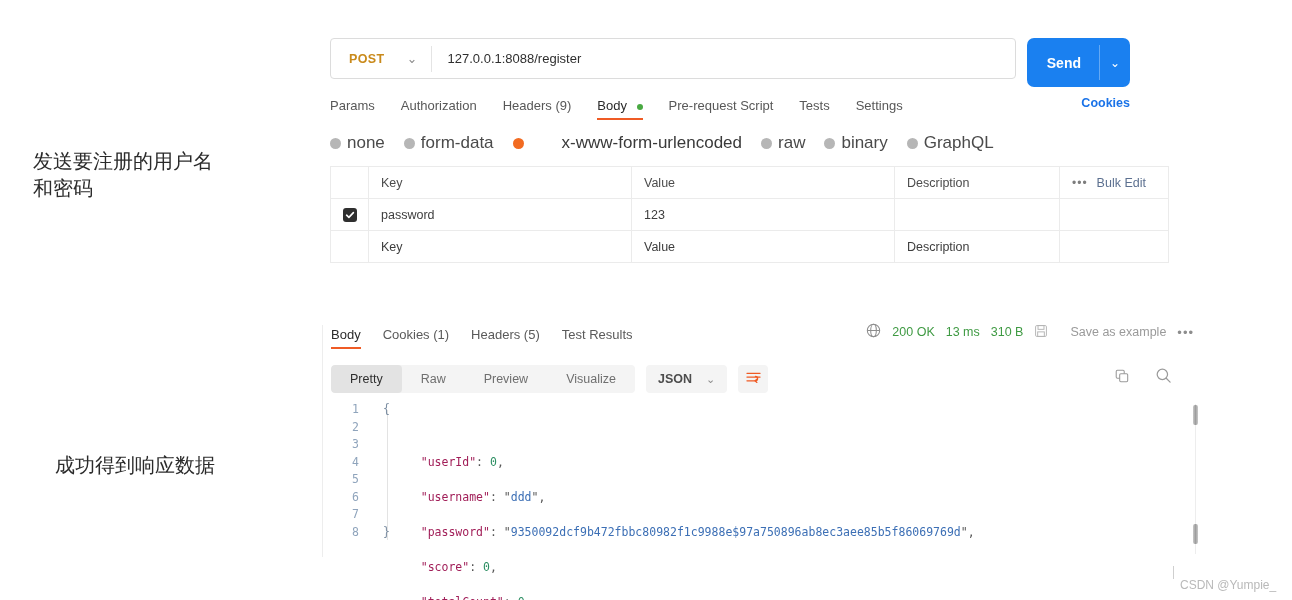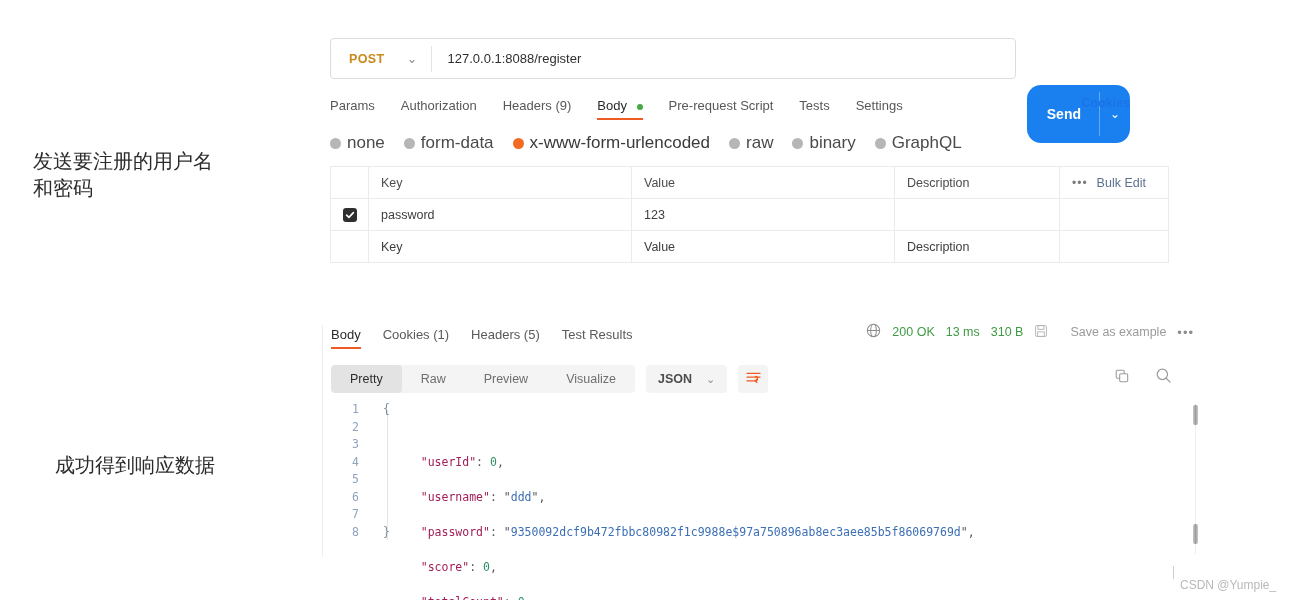--- a/index.html
+++ b/index.html
@@ -48,24 +48,23 @@
   .divider-v { width:1px; background:#e4e4e4; height:26px; align-self:center; }
   .url-text {
     padding-left: 16px;
     font-size: 13px;
     color: #2f2f2f;
   }
   .send-wrap {
     margin-left: 11px;
     display: flex; align-items: stretch;
     background: #1a80f0;
-    border-radius: 14px;
-    height: 58px;
+    border-radius: 7px;
+    height: 49px;
     overflow: hidden;
-    margin-top: 47px;
   }
   .send-btn {
     display:flex; align-items:center; justify-content:center;
     color:#fff; font-weight:bold; font-size:14px;
     padding: 0 18px 0 20px;
   }
   .send-sep { width:1px; background:rgba(255,255,255,.32); margin: 7px 0; }
   .send-caret {
     display:flex; align-items:center; justify-content:center;
     color:#fff; width:30px; font-size:12px;
@@ -100,21 +99,21 @@
     margin-top: 13px;
     display:flex; align-items:center;
     font-size: 17px; color:#4a4a4a;
   }
   .bt-item { display:flex; align-items:center; margin-right: 19px; white-space:nowrap; }
   .radio {
     width: 11px; height: 11px; border-radius:50%;
     background:#b6b6b6; margin-right: 6px; flex:none;
   }
   .bt-item.selected .radio { background:#f26b21; }
-  .bt-item.selected { color:#3a3a3a; }
+  .bt-item.selected { color:#3a3a3a;gap:32px; }
 
   
   .ptable {
     margin-top: 13px;
     width: 800px;
     border: 1px solid #e6e6e6;
     border-collapse: collapse;
     table-layout: fixed;
     background:#fff;
   }

